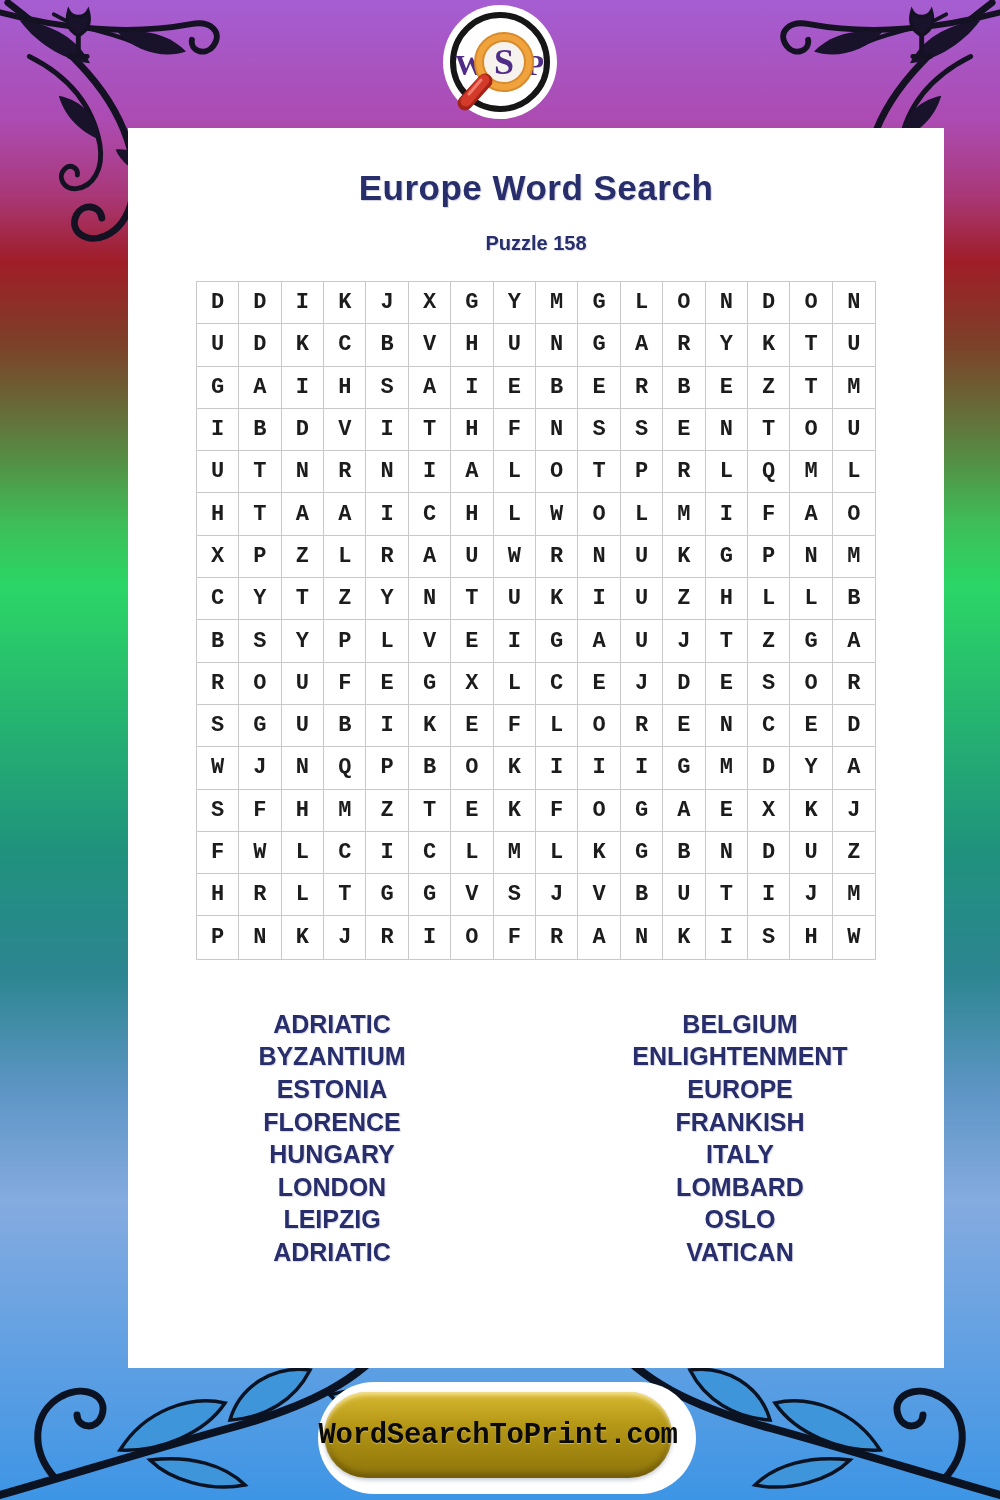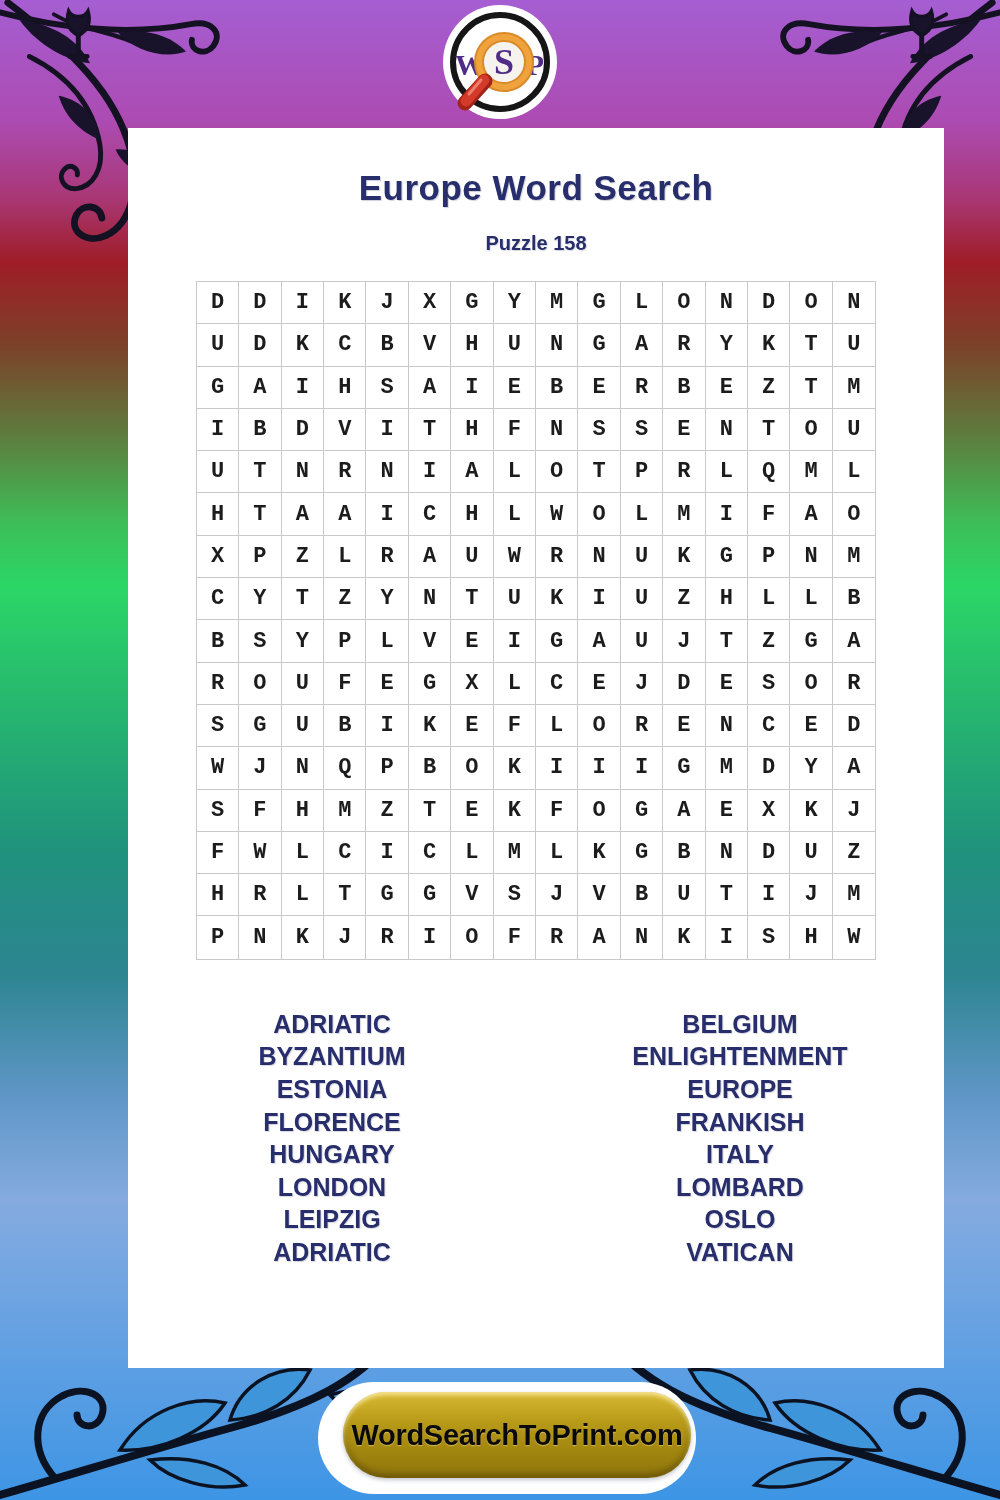--- a/index.html
+++ b/index.html
@@ -52,28 +52,28 @@
   .word-col{flex:1;text-align:center;}
   .word-item{
     font-size:25px;font-weight:bold;color:var(--word-text,#272e6b);
     line-height:32.6px;text-shadow:1px 1px 1px rgba(120,120,150,.3);
   }
   .footer-blob{
     position:absolute;left:318px;top:1382px;width:378px;height:112px;
     background:#ffffff;border-radius:56px;z-index:3;
   }
   .footer-button{
-    position:absolute;left:343px;top:1392px;width:348px;height:86px;
+    position:absolute;left:324px;top:1392px;width:348px;height:86px;
     border-radius:43px;z-index:4;border:none;cursor:pointer;
     background:linear-gradient(to bottom,
       var(--button-gold-light,#d9b933) 0%, #b89a18 35%,
       #a0850f 70%, var(--button-gold-dark,#8f750c) 100%);
     box-shadow:inset 0 3px 4px rgba(255,240,170,.8), inset 0 -4px 6px rgba(60,45,0,.45), 0 2px 4px rgba(0,30,60,.25);
     display:flex;align-items:center;justify-content:center;
-    font-family:Liberation Sans, sans-serif;
+    font-family:Liberation Mono, monospace;
     font-size:29px;font-weight:bold;color:#0a0a0a;letter-spacing:-0.3px;
     text-shadow:0 1px 1px rgba(255,230,150,.5);
   }
 </style>
 </head>
 <body>
 
 <svg class="ornament orn-tl" width="235" height="250" viewBox="0 0 240 250">
   <g fill="none" stroke="#141122" stroke-linecap="round">
     <path d="M8,0 C60,40 110,80 130,140 C145,185 135,225 108,238 C88,247 70,233 78,217 C84,205 102,206 104,220" stroke-width="7"></path>

